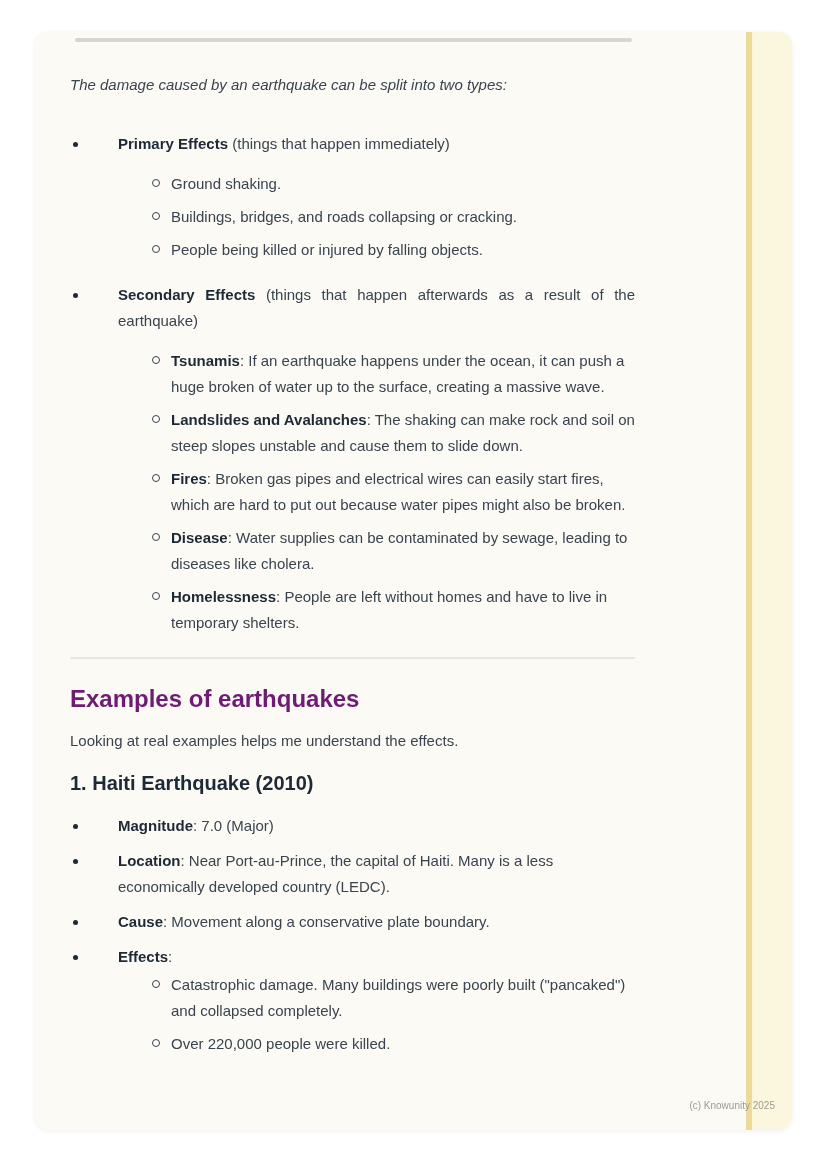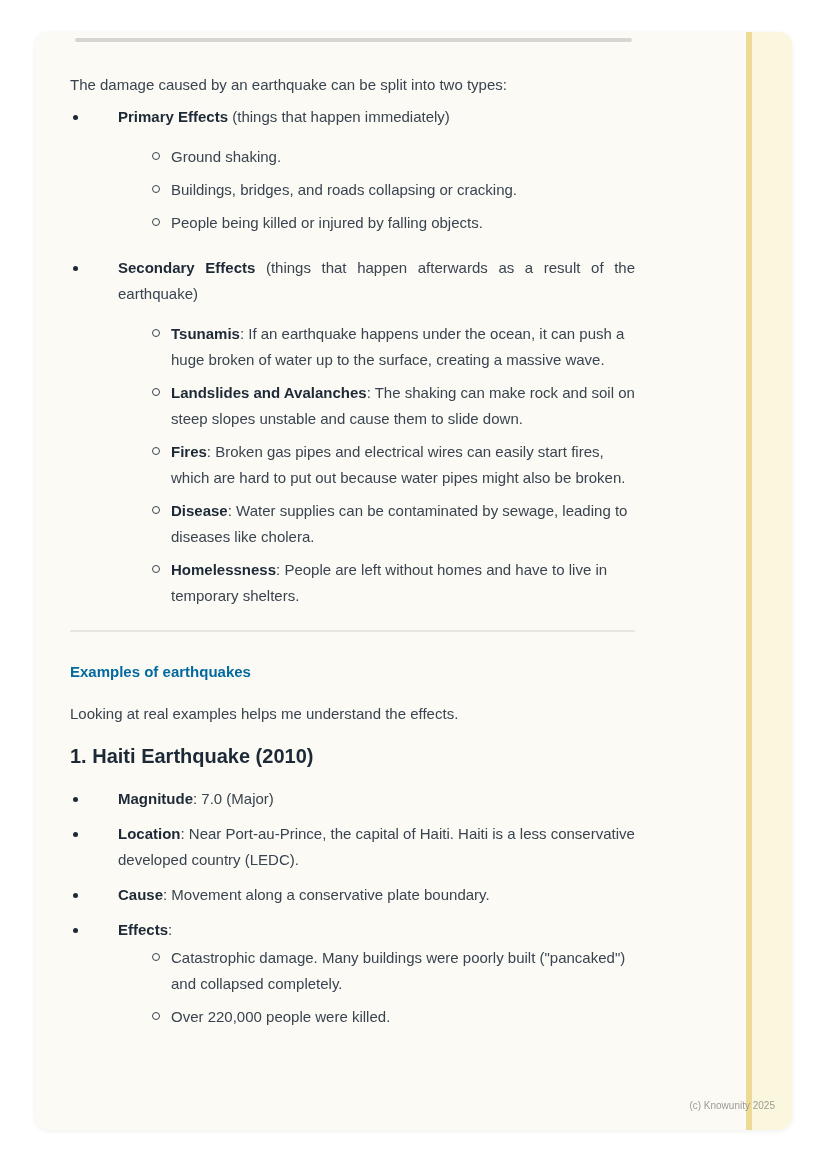--- a/index.html
+++ b/index.html
@@ -60,28 +60,28 @@
     font-weight: bold;
     margin: 0 0 17px 0;
   }
   h4 {
     font-size: 20px;
     line-height: 26px;
     font-weight: bold;
     margin: 16px 0 0 0;
   }
   h2 {
-    font-size: 15px;
+    font-size: 24px;
     line-height: 28px;
     font-weight: bold;
-    color: #0369a1;
+    color: #701a75;
     margin: 26px 0 0 0;
   }
   p { margin: 0; }
-  .intro { margin: 0 0 6px 0; }
+  .intro { margin: 0 0 33px 0; font-style: italic; }
   .lead { margin: 15px 0 0 0; }
   ul { list-style: none; margin: 0; padding: 0; }
   li { display: flex; align-items: flex-start; }
   .l1 { margin-bottom: 12px; }
   .l2 { margin-bottom: 7px; }
   .mcol {
     flex: 0 0 22px;
     padding-left: 3px;
     box-sizing: border-box;
   }
@@ -226,21 +226,21 @@
             </span>
           <div class="li-body">
             <p class="li-text"><strong>Magnitude</strong><span>: 7.0 (Major)</span></p>
           </div>
         </li>
         <li class="l1">
           <span class="mcol">
               <span class="m1"></span>
             </span>
           <div class="li-body">
-            <p class="li-text"><strong>Location</strong><span>: Near Port-au-Prince, the capital of Haiti. Haiti is a less conservative developed country (LEDC).</span></p>
+            <p class="li-text"><strong>Location</strong><span>: Near Port-au-Prince, the capital of Haiti. Many is a less economically developed country (LEDC).</span></p>
           </div>
         </li>
         <li class="l1">
           <span class="mcol">
               <span class="m1"></span>
             </span>
           <div class="li-body">
             <p class="li-text"><strong>Cause</strong><span>: Movement along a conservative plate boundary.</span></p>
           </div>
         </li>

